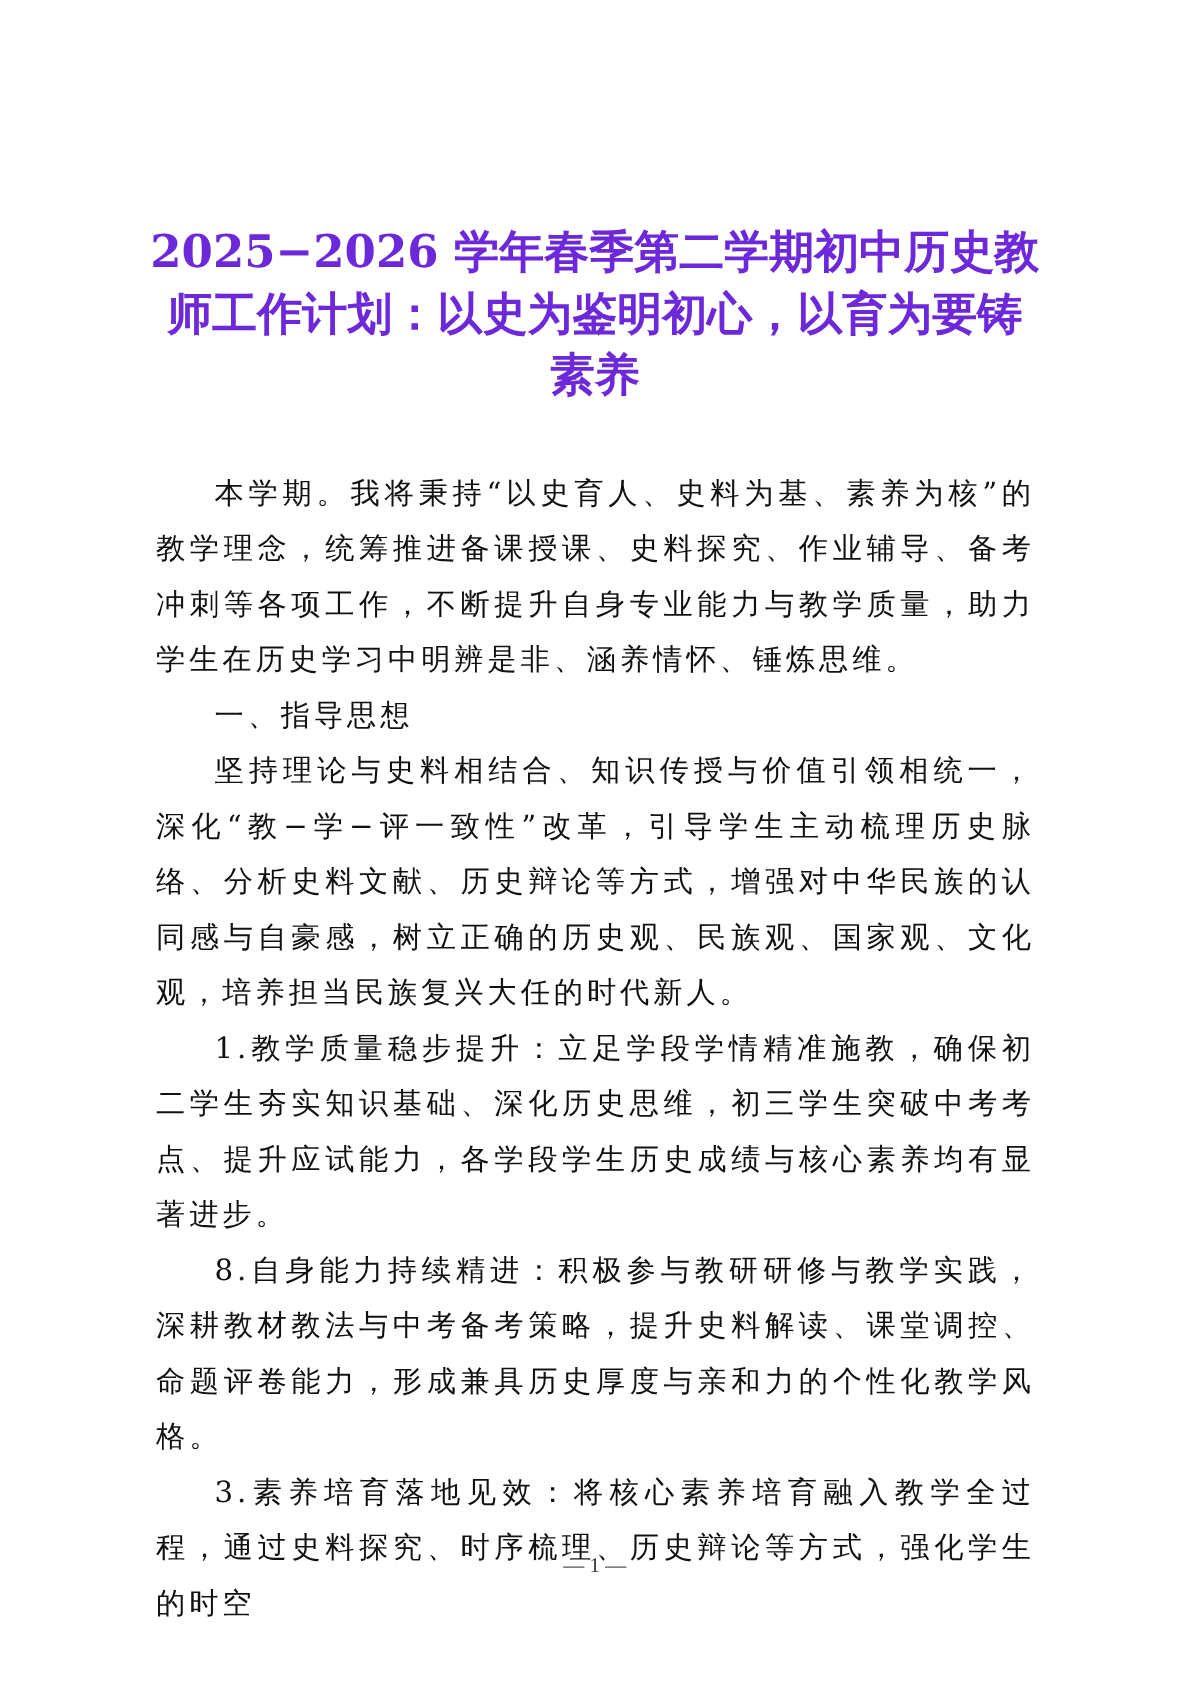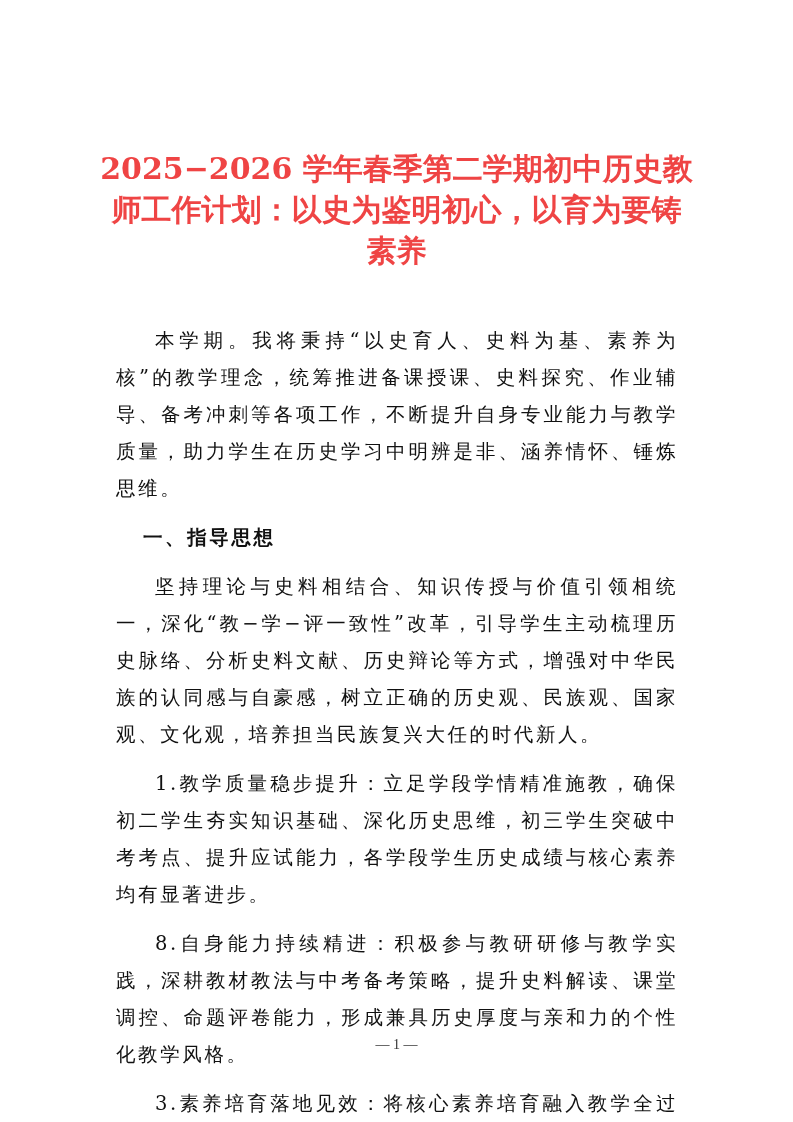--- a/index.html
+++ b/index.html
@@ -3,30 +3,30 @@
 <meta charset="utf-8">
 <style>
   html, body { margin: 0; padding: 0; background: #ffffff; }
   body { width: 793px; height: 1122px; position: relative; overflow: hidden; color: #111; }
   .page { position: absolute; left: 0; top: 0; width: 793px; height: 1122px; background: #fff; }
   .title {
     position: absolute; left: 100px; top: 148px; width: 593px;
     text-align: center;
     font-family: "DejaVu Serif", "Liberation Serif", serif;
     font-weight: bold; font-size: 30px; line-height: 41px;
-    color: #ef4444; margin: 0; letter-spacing: 0px;
+    color: #6d28d9; margin: 0; letter-spacing: 0px;
   }
   .body {
     position: absolute; left: 104px; top: 310px; width: 586px;
     font-family: "DejaVu Serif", "Liberation Serif", serif;
     font-size: 19.5px; line-height: 37px; color: #111;
     text-align: justify;
   }
-  .body p { margin: 12px; text-indent: 2em; letter-spacing: 2.6px; }
-  .body h2 { margin: 0; text-indent: 2em; font-size: 19.5px; font-weight: bold; line-height: 37px; letter-spacing: 2.6px; }
+  .body p { margin: 0; text-indent: 2em; letter-spacing: 2.6px; }
+  .body h2 { margin: 0; text-indent: 2em; font-size: 19.5px; font-weight: normal; line-height: 37px; letter-spacing: 2.6px; }
   .footer {
     position: absolute; left: 0; width: 793px; top: 1037px; text-align: center;
     font-family: "Liberation Serif", serif; font-size: 14px; color: #333;
   }
 </style>
 </head>
 <body>
 
 <div class="page">
   <h1 class="title">2025−2026 学年春季第二学期初中历史教师工作计划：以史为鉴明初心，以育为要铸素养</h1>

